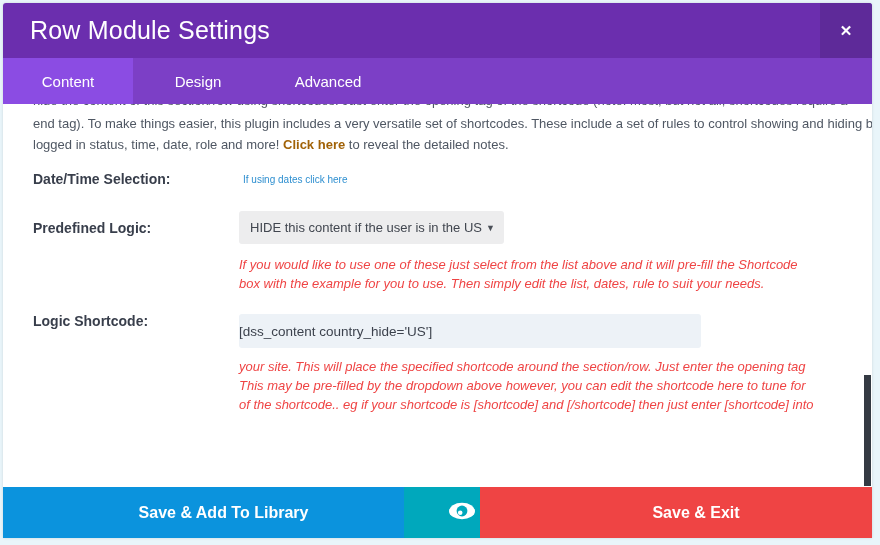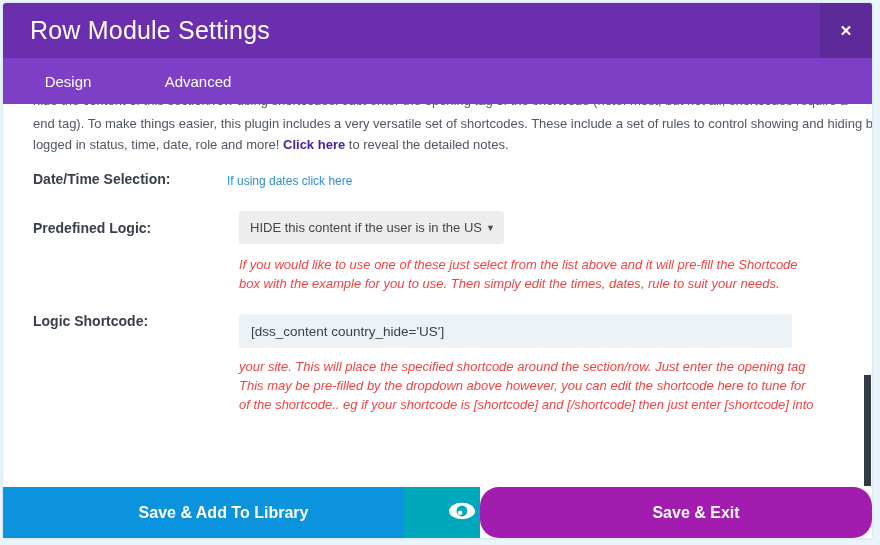--- a/index.html
+++ b/index.html
@@ -41,71 +41,72 @@
   .clip-line {
     position:absolute; left:30px; top:0; height:5px; overflow:hidden; width:815px;
   }
   .clip-line span {
     display:block; white-space:nowrap; font-size:13px; color:#4f5763;
     transform:translateY(-11px);
   }
   .intro { position:absolute; left:30px; top:9px; width:825px; color:#4f5763; font-size:13px; line-height:21px; }
   .intro .ln { white-space:nowrap; }
   .lnk { color:#2e89cc; text-decoration:none; cursor:pointer; }
-  .lnk.bold { font-weight:700; color:#4c1d95; }
+  .lnk.bold { font-weight:700; color:#a16207; }
   .flabel { position:absolute; left:30px; font-size:14px; font-weight:700; color:#383e4b; white-space:nowrap; }
-  .datetime-link { position:absolute; left:224px; top:70px; font-size:12px; color:#2e8fd0; text-decoration:none; white-space:nowrap; }
+  .datetime-link { position:absolute; left:240px; top:70px; font-size:10px; color:#2e8fd0; text-decoration:none; white-space:nowrap; }
   .select {
     position:absolute; left:236px; top:107px; width:265px; height:33px;
     background:#ededee; border-radius:3px; cursor:pointer;
     display:flex; align-items:center; overflow:hidden;
   }
   .select .sel-text {
     flex:1 1 auto; font-size:13px; color:#41464f; padding-left:11px;
     white-space:nowrap; overflow:hidden;
   }
   .select .caret { flex:0 0 auto; font-size:9px; color:#4a4f57; padding:0 9px 0 2px; }
   .help { position:absolute; font-style:italic; font-size:13px; line-height:19px; color:#ef4444; }
   .help .ln { white-space:nowrap; }
   .help1 { left:236px; top:151px; }
   .shortcode-input {
-    position:absolute; left:236px; top:210px; width:553px; height:34px;
-    background:#edf2f7; border:none; border-radius:3px; padding-left:12px;
+    position:absolute; left:236px; top:210px; width:462px; height:34px;
+    background:#edf2f7; border:none; border-radius:3px; 
     font-size:13.5px; color:#3c424d; font-family:"Liberation Sans", sans-serif;
     outline:none;
   }
   .help2 { left:236px; top:253px; }
   .scroll-thumb {
     position:absolute; right:1px; top:271px; width:7px; height:111px;
     background:#343a43; cursor:grab;
   }
   
   .footer { height:51px; display:flex; flex:0 0 auto; }
   .btn {
     border:none; cursor:pointer; color:#fff; font-size:16px; font-weight:700;
     font-family:"Liberation Sans", sans-serif;
     display:flex; align-items:center; justify-content:center; height:100%;padding-left:40px;
   }
   .btn-library { width:401px; background:#0b93dd; }
   .btn-preview { width:76px; background:#00a8bc; }
-  .btn-exit { flex:1 1 auto; background:#a21caf;border-radius:19px; }
+  .btn-exit { flex:1 1 auto; background:#ef4444; }
 </style>
 </head>
 <body>
 
 <div class="modal">
 
   <div class="hdr">
     <div class="hdr-title">Row Module Settings</div>
     <button class="hdr-close">
       <span>✕</span>
     </button>
   </div>
 
   <div class="tabs">
+    <div class="tab active">Content</div>
     <div class="tab">Design</div>
     <div class="tab">Advanced</div>
   </div>
 
   <div class="content">
 
     <div class="clip-line">
       <span>hide the content of this section/row using shortcodes. Just enter the opening tag of the shortcode (note: most, but not all, shortcodes require an</span>
     </div>
 
@@ -117,21 +118,21 @@
     <div class="flabel" style="top:67px">Date/Time Selection:</div>
     <a class="datetime-link">If using dates click here</a>
 
     <div class="flabel" style="top:116px">Predefined Logic:</div>
     <div class="select">
       <div class="sel-text">HIDE this content if the user is in the US</div>
       <div class="caret">▼</div>
     </div>
     <div class="help help1">
       <div class="ln">If you would like to use one of these just select from the list above and it will pre-fill the Shortcode</div>
-      <div class="ln">box with the example for you to use. Then simply edit the times, dates, rule to suit your needs.</div>
+      <div class="ln">box with the example for you to use. Then simply edit the list, dates, rule to suit your needs.</div>
     </div>
 
     <div class="flabel" style="top:209px">Logic Shortcode:</div>
     <input class="shortcode-input" type="text" value="[dss_content country_hide='US']" style="">
     <div class="help help2">
       <div class="ln">your site. This will place the specified shortcode around the section/row. Just enter the opening tag</div>
       <div class="ln">This may be pre-filled by the dropdown above however, you can edit the shortcode here to tune for</div>
       <div class="ln">of the shortcode.. eg if your shortcode is [shortcode] and [/shortcode] then just enter [shortcode] into</div>
     </div>
 

